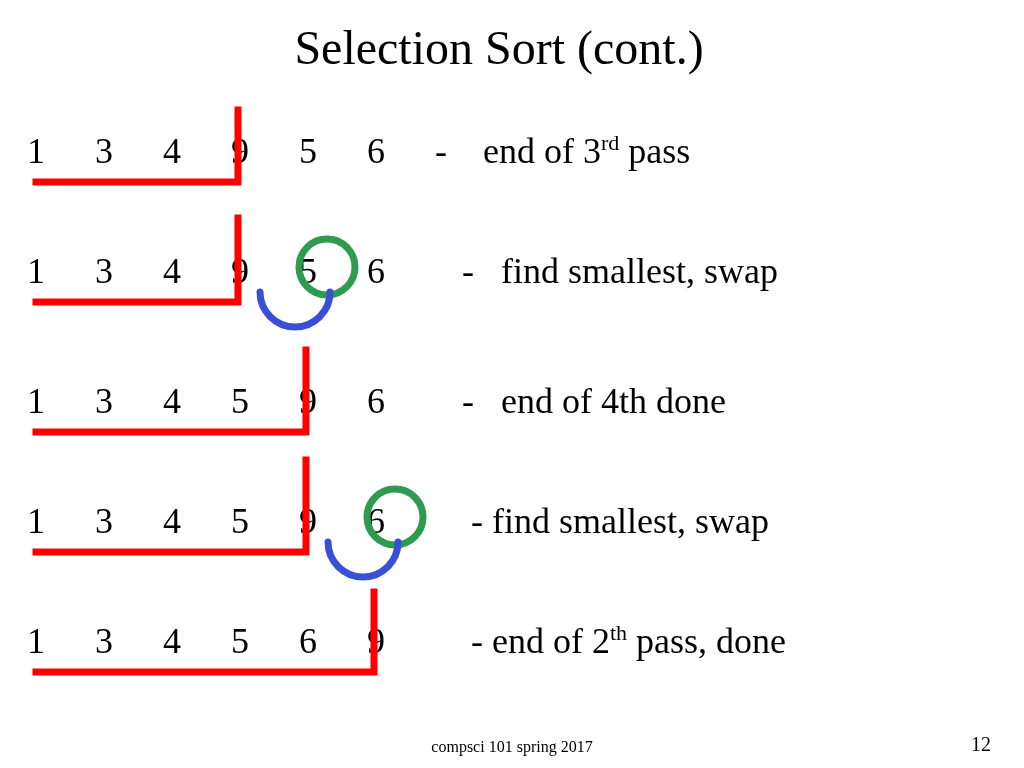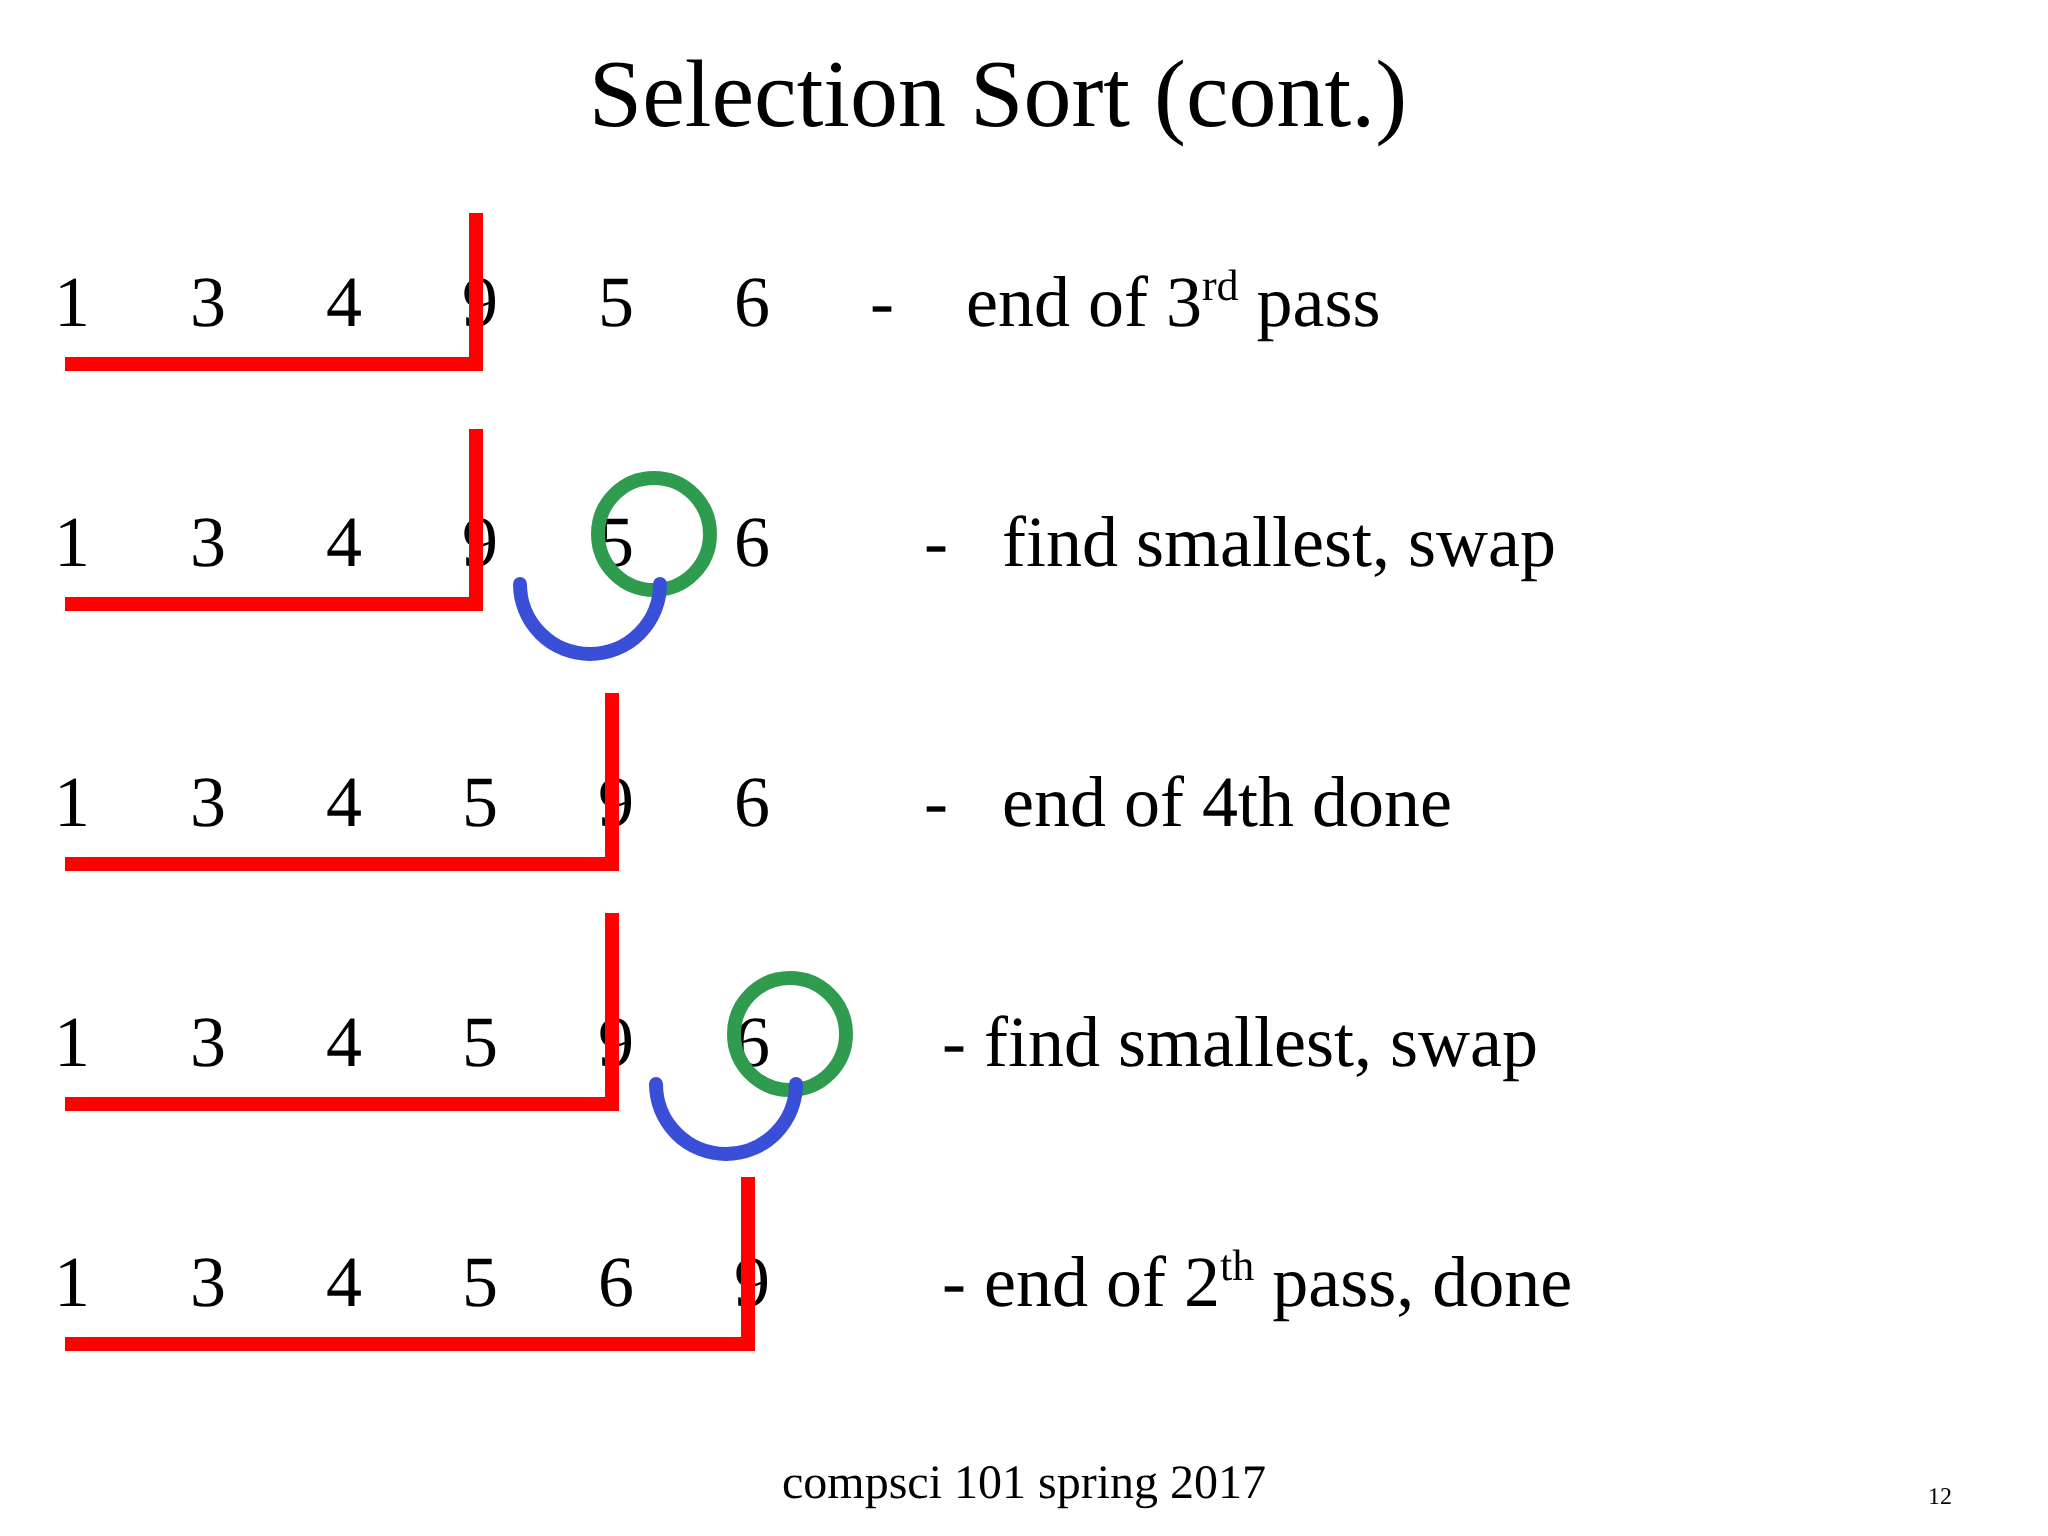--- a/index.html
+++ b/index.html
@@ -35,28 +35,28 @@
     display: inline-block;
     width: 68px;
     text-align: left;
   }
   .footer-left {
     position: absolute;
     bottom: 12px;
     left: 0;
     width: 1024px;
     text-align: center;
-    font-size: 24px;
+    font-size: 16px;
     color: #000000;
   }
   .footer-right {
     position: absolute;
     bottom: 12px;
-    right: 48px;
-    font-size: 12px;
+    right: 33px;
+    font-size: 20px;
     color: #000000;
     font-family: Liberation Serif, serif;
   }
   svg.overlay {
     position: absolute;
     top: 0;
     left: 0;
     width: 1024px;
     height: 768px;
     pointer-events: none;

